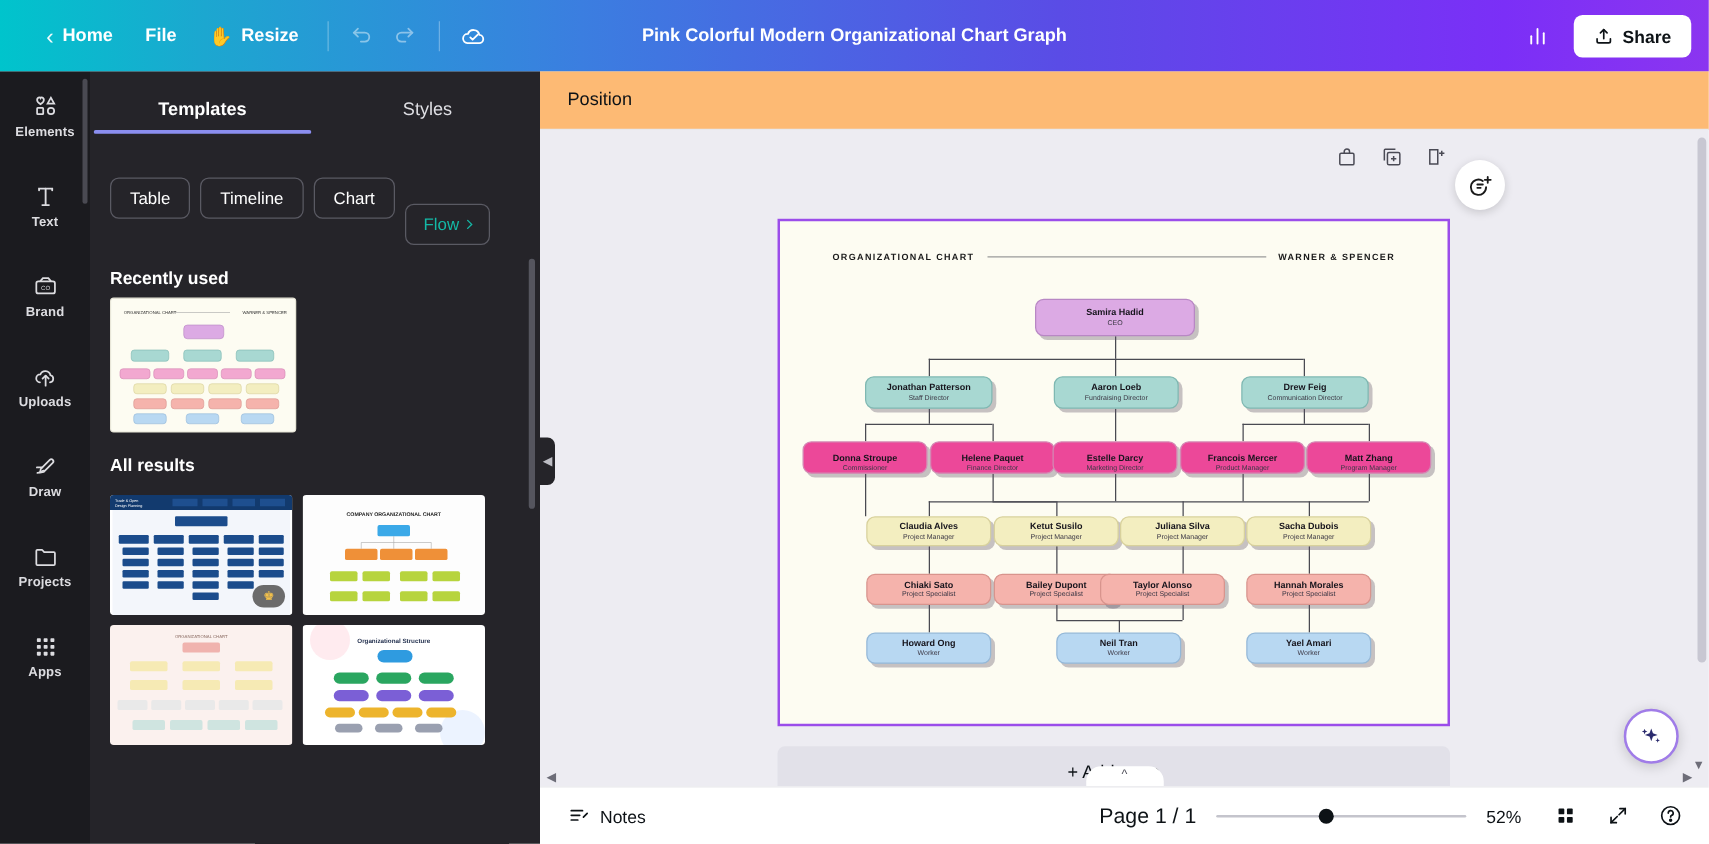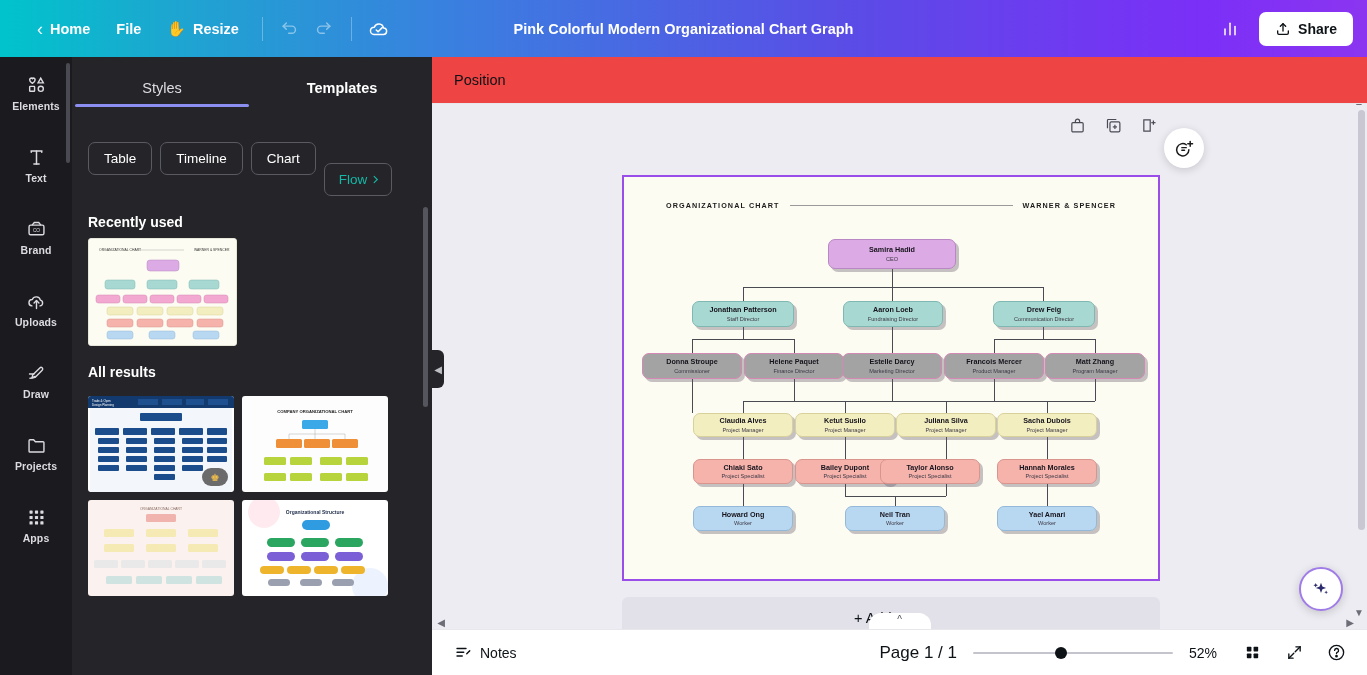--- a/index.html
+++ b/index.html
@@ -130,21 +130,21 @@
     color: #bdbdc4; font-size: 10px; z-index: 26;
   }
 
   
   .editor {
     position: absolute; top: 57px; left: 432px; width: 935px; height: 618px;
     background: #ffffff;
   }
   .pos-bar {
     height: 47px; border-bottom: 1px solid #e8e8ec;
-    display: flex; align-items: center; padding-left: 22px; background: #ef4444;
+    display: flex; align-items: center; padding-left: 22px; background: #fdba74;
   }
   .pos-label { font-size: 14.5px; color: #0d1216; cursor: pointer; }
   .canvas-area {
     position: absolute; top: 47px; left: 0; right: 0; bottom: 46px;
     background: #edecf2; overflow: hidden;
   }
   .page-tools {
     position: absolute; top: 8px; left: 632px; display: flex; gap: 10px;
   }
   .page-tool {
@@ -178,21 +178,21 @@
     display: flex; flex-direction: column;
     align-items: center; justify-content: center;
     box-shadow: 3px 3px 0 rgba(90,80,100,0.34);
     border: 1px solid rgba(0,0,0,0.22);
     text-align: center; z-index: 3;
   }
   .node .nm { font-size: 7.2px; font-weight: 700; color: #16141c; line-height: 1.15; white-space: nowrap; }
   .node .rl { font-size: 5.6px; color: #3c3845; margin-top: 1px; white-space: nowrap; }
   .n-ceo    { background: #dcaae4; border-color:#b887c4; }
   .n-teal   { background: #a8d8d2; border-color:#7fb8b2; }
-  .n-pink   { background: #a3a3a3; border-color:#d488b4; }
+  .n-pink   { background: #ec4899; border-color:#d488b4;justify-content:flex-end; }
   .n-yellow { background: #f3eec0; border-color:#d8d19c; }
   .n-salmon { background: #f5b3ac; border-color:#d8948d; }
   .n-blue   { background: #b8d8f2; border-color:#94b8d8; }
   .ln { position: absolute; background: #4a4a52; z-index: 1; }
   .ln.h { height: 1px; }
   .ln.v { width: 1px; }
 
   
   .add-page {
     position: absolute; top: 493px; left: 190px; width: 538px; height: 42px;
@@ -374,22 +374,22 @@
         <rect x="10.2" y="16.4" width="3.6" height="3.6" rx=".7"></rect>
         <rect x="16.4" y="16.4" width="3.6" height="3.6" rx=".7"></rect>
     </svg>
     <span class="rail-label">Apps</span>
   </div>
 </div>
 
 <div class="panel">
 
   <div class="tabs">
+    <div class="tab">Templates</div>
     <div class="tab inactive">Styles</div>
-    <div class="tab">Templates</div>
     <div class="tab-underline"></div>
   </div>
 
   <div class="chips">
     <div class="chip">Table</div>
     <div class="chip">Timeline</div>
     <div class="chip">Chart</div>
     <div class="chip-more">
       <span>Flow</span>
       <svg width="11" height="11" viewBox="0 0 24 24" fill="none" stroke="currentColor" stroke-width="2.4" stroke-linecap="round">

